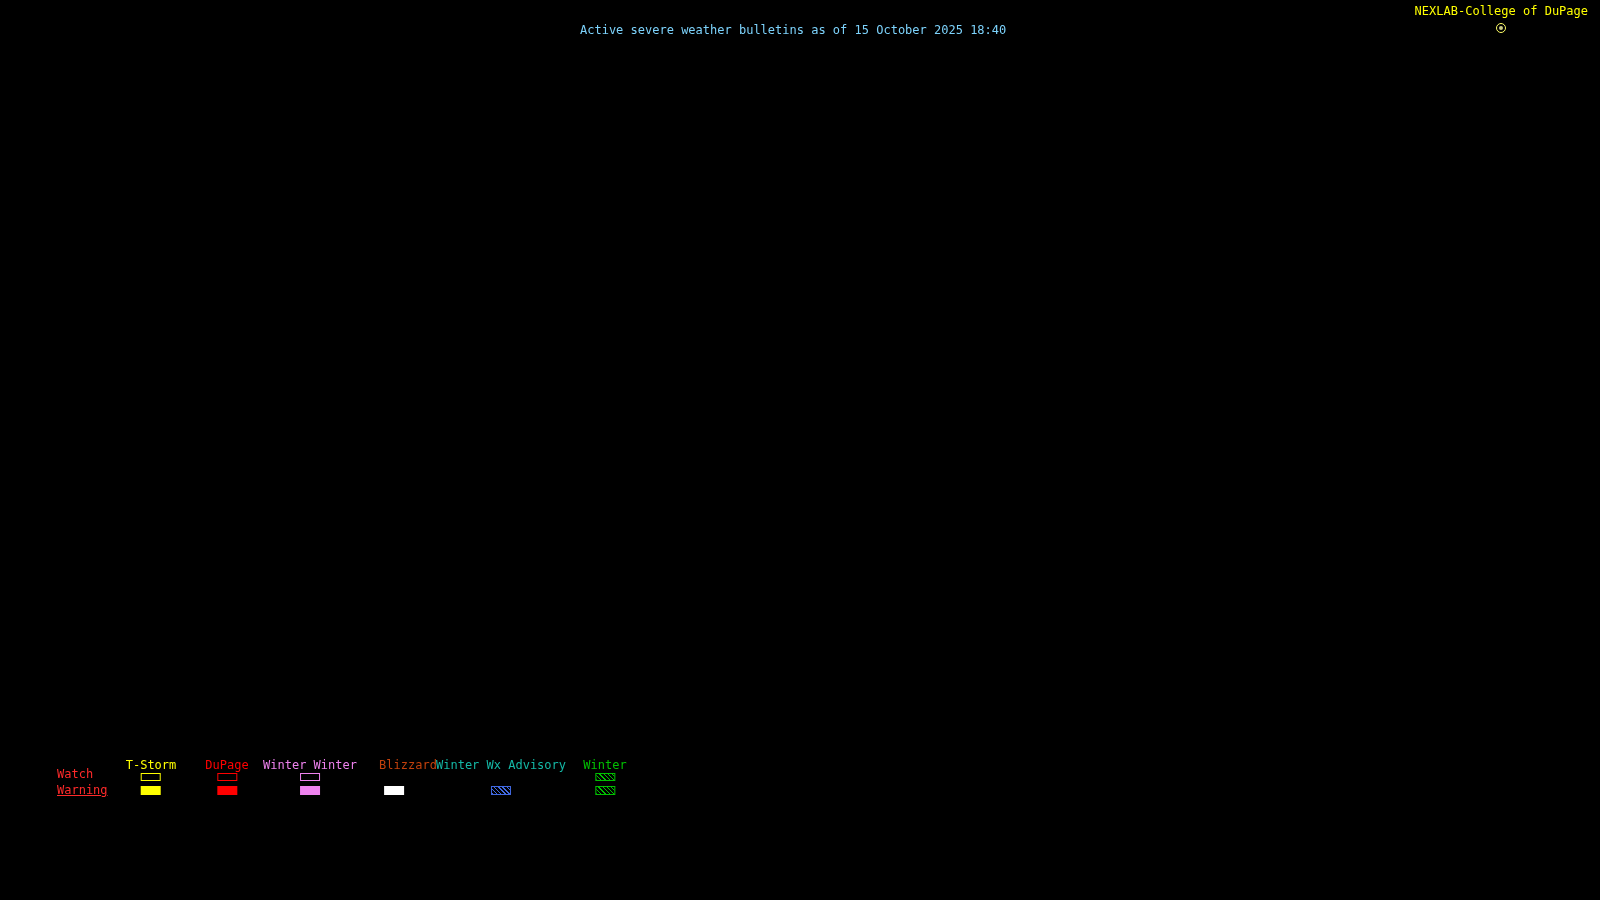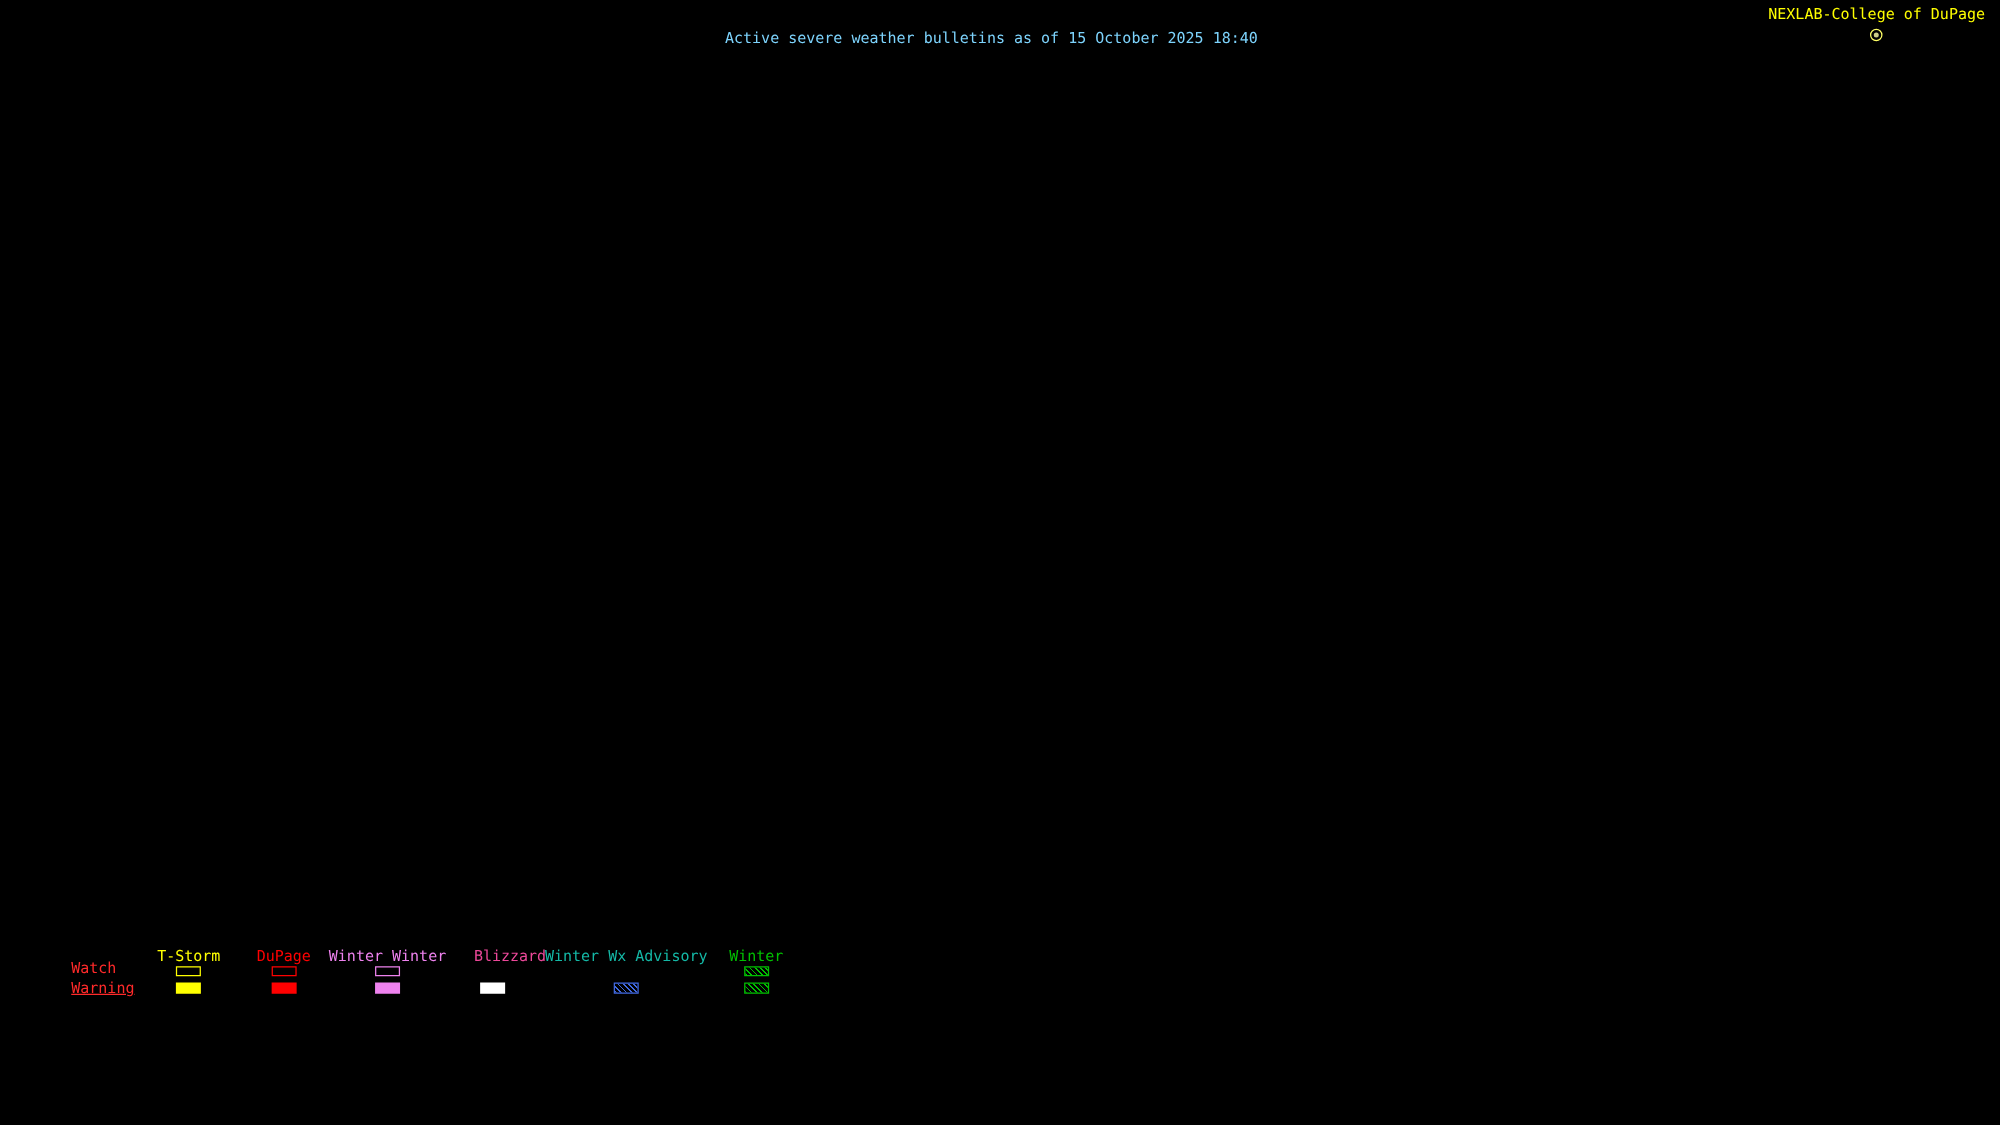--- a/index.html
+++ b/index.html
@@ -88,21 +88,21 @@
         <div class="legend-label" style="color: rgb(255, 0, 0);">DuPage</div>
         <div class="sw watch" style="border: 1px solid rgb(255, 0, 0);"></div>
         <div class="sw warning" style="background: rgb(255, 0, 0);"></div>
       </div>
       <div class="legend-col">
         <div class="legend-label" style="color: rgb(238, 130, 238);">Winter Winter</div>
         <div class="sw watch" style="border: 1px solid rgb(238, 130, 238);"></div>
         <div class="sw warning" style="background: rgb(238, 130, 238);"></div>
       </div>
       <div class="legend-col">
-        <div class="legend-label" style="color: #ec4899; padding-left: 28px;">Blizzard</div>
+        <div class="legend-label" style="color: #c2410c; padding-left: 28px;">Blizzard</div>
         <div class="sw watch" style="visibility: hidden;"></div>
         <div class="sw warning" style="background: rgb(255, 255, 255);"></div>
       </div>
       <div class="legend-col">
         <div class="legend-label" style="color: #14b8a6;">Winter Wx Advisory</div>
         <div class="sw watch" style="visibility: hidden;"></div>
         <div class="sw warning" style="border: 1px solid rgb(65, 105, 225); background-image: repeating-linear-gradient(45deg, rgb(65, 105, 225) 0px, rgb(65, 105, 225) 1px, transparent 1px, transparent 3px);"></div>
       </div>
       <div class="legend-col">
         <div class="legend-label" style="color: rgb(0, 192, 0);">Winter</div>

